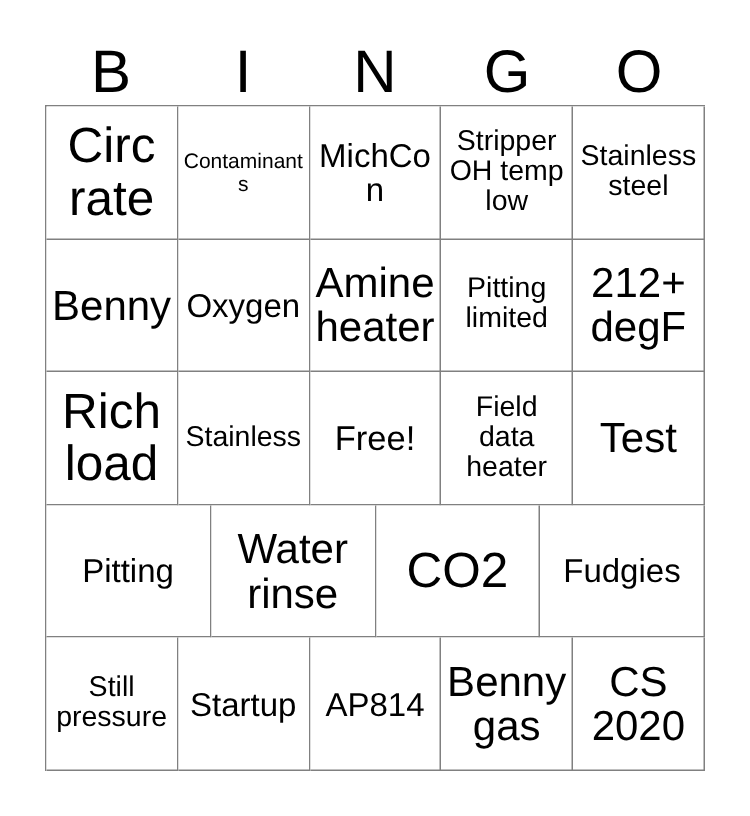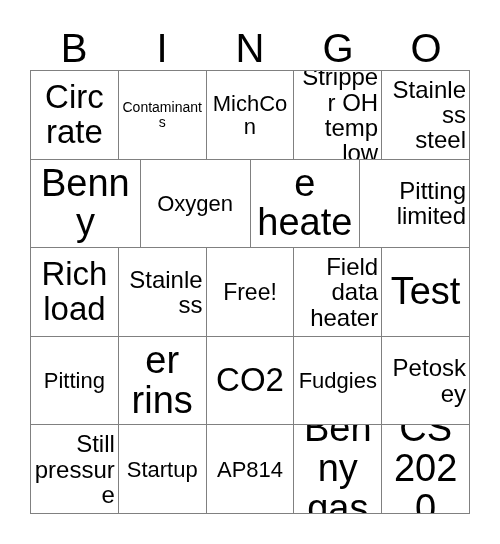--- a/index.html
+++ b/index.html
@@ -76,23 +76,23 @@
   .bingo-cell .cell-text {
     display: block;
     width: 100%;
     line-height: 1.05;
     word-wrap: break-word;
     color: #000000;
   }
 
   
   .fs-xl  .cell-text { font-size: 33px; }
-  .fs-lg  .cell-text { font-size: 38px; }
+  .fs-lg  .cell-text { font-size: 28px; }
   .fs-md  .cell-text { font-size: 22px; }
-  .fs-sm  .cell-text { font-size: 24px; text-align: right; }
+  .fs-sm  .cell-text { font-size: 19px; }
   .fs-xs  .cell-text { font-size: 14px; }
 
   .free-cell .cell-text { font-size: 23px; }
 </style>
 </head>
 <body>
 
 <div id="bingo-card">
 
   <div id="header-row">
@@ -129,20 +129,23 @@
         </div>
       <div class="bingo-cell fs-md">
           <span class="cell-text">Oxygen</span>
         </div>
       <div class="bingo-cell fs-lg">
           <span class="cell-text">Amine heater</span>
         </div>
       <div class="bingo-cell fs-sm">
           <span class="cell-text">Pitting limited</span>
         </div>
+      <div class="bingo-cell fs-lg">
+          <span class="cell-text">212+ degF</span>
+        </div>
     </div>
 
     <div class="bingo-row">
       <div class="bingo-cell fs-xl">
           <span class="cell-text">Rich load</span>
         </div>
       <div class="bingo-cell fs-sm">
           <span class="cell-text">Stainless</span>
         </div>
       <div class="bingo-cell free-cell">
@@ -162,23 +165,20 @@
         </div>
       <div class="bingo-cell fs-lg">
           <span class="cell-text">Water rinse</span>
         </div>
       <div class="bingo-cell fs-xl">
           <span class="cell-text">CO2</span>
         </div>
       <div class="bingo-cell fs-md">
           <span class="cell-text">Fudgies</span>
         </div>
-      <div class="bingo-cell fs-sm">
-          <span class="cell-text">Petoskey</span>
-        </div>
     </div>
 
     <div class="bingo-row">
       <div class="bingo-cell fs-sm">
           <span class="cell-text">Still pressure</span>
         </div>
       <div class="bingo-cell fs-md">
           <span class="cell-text">Startup</span>
         </div>
       <div class="bingo-cell fs-md">

